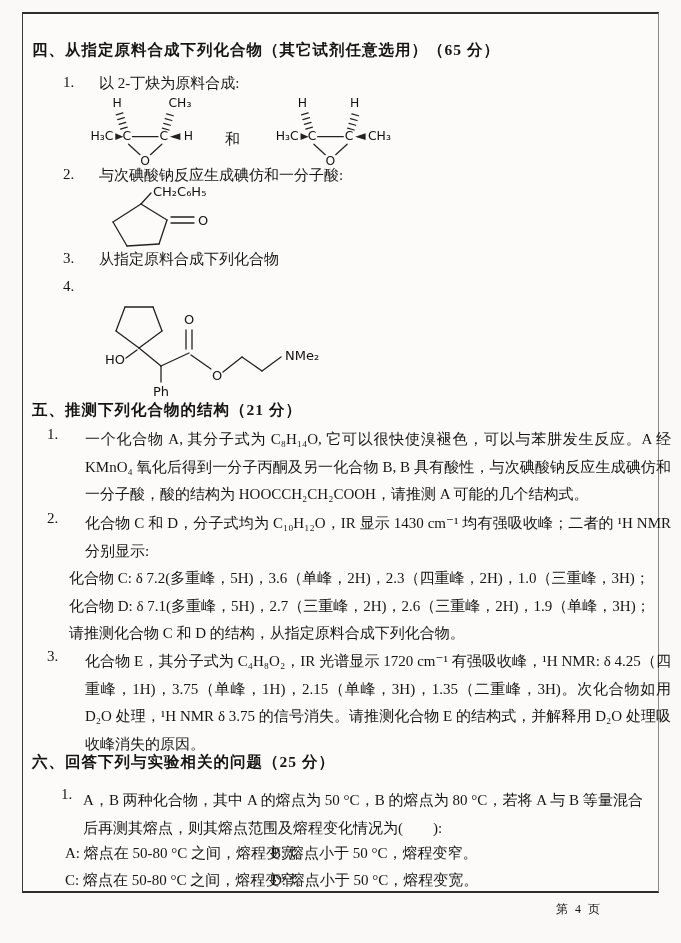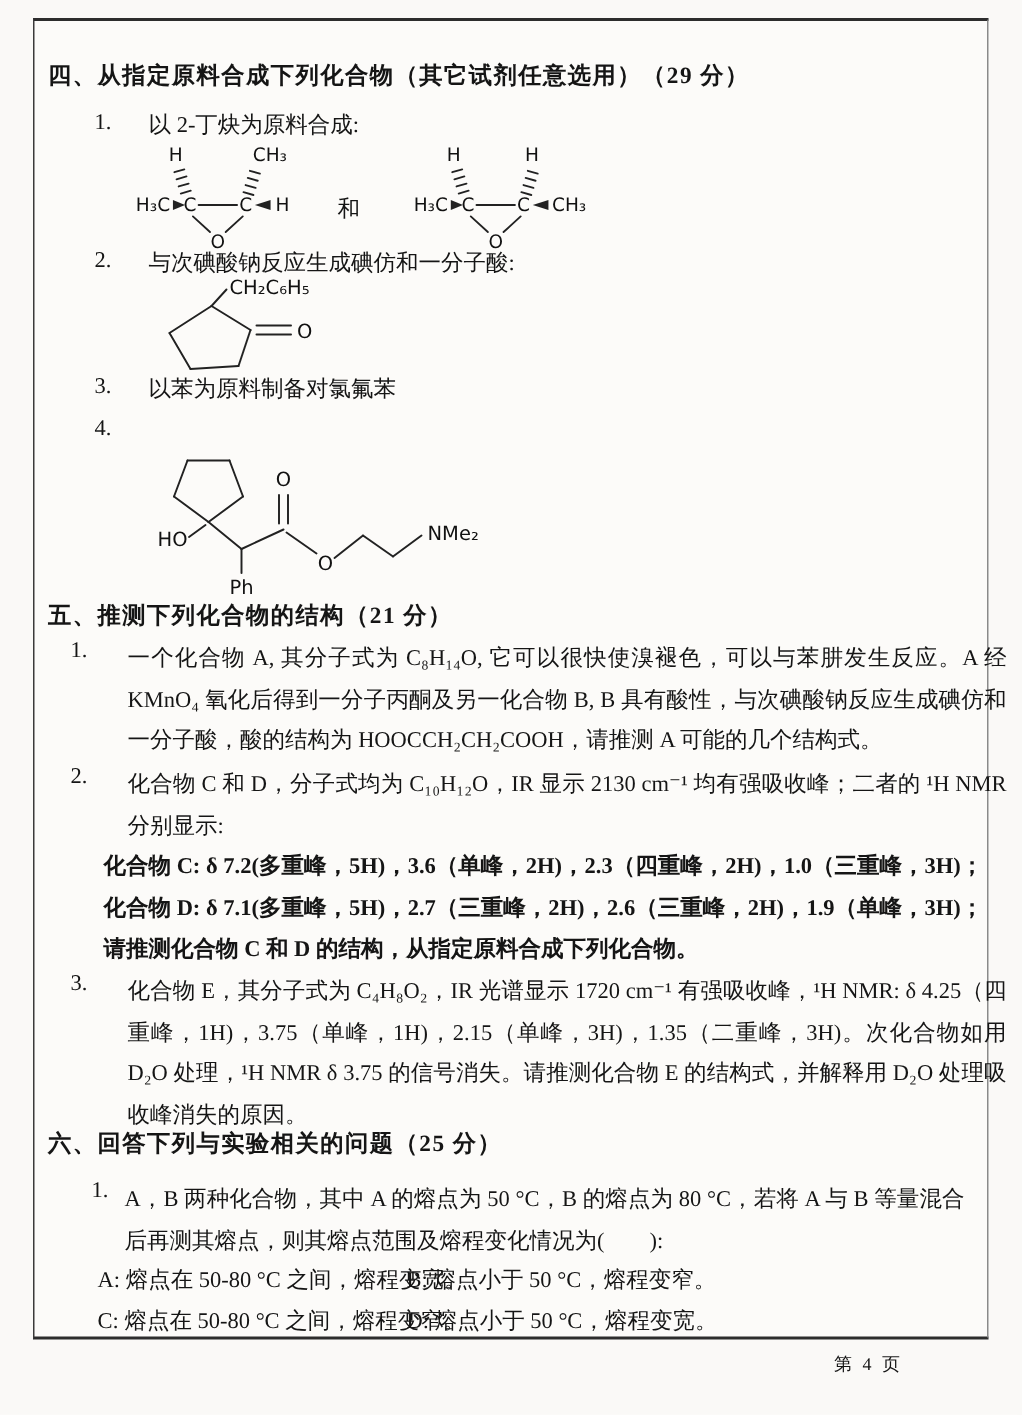--- a/index.html
+++ b/index.html
@@ -22,42 +22,42 @@
   .abs{position:absolute;}
   .sec-heading{
     font-size:15.5px;font-weight:bold;letter-spacing:1px;white-space:nowrap;
   }
   .item-row{display:flex;font-size:15px;white-space:nowrap;}
   .item-num-wide{width:36px;flex:0 0 auto;}
   .qitem{display:flex;font-size:15px;}
   .qnum{width:22px;flex:0 0 auto;}
   .qtext{width:586px;text-align:justify;line-height:27.5px;margin-left:16px;}
   .qtext6{width:560px;text-align:justify;line-height:28px;}
-  .nmr-line{font-size:15px;line-height:27.5px;white-space:nowrap;font-weight:bold;}
+  .nmr-line{font-size:15px;line-height:27.5px;white-space:nowrap;}
   .options-row{display:flex;font-size:15px;white-space:nowrap;}
   .opt-col1{width:206px;flex:0 0 auto;}
   .struct-row{display:flex;align-items:center;gap:22px;}
   .and-label{font-size:15px;margin-top:18px;}
   .footer{
     position:absolute;left:556px;top:901px;font-size:12px;letter-spacing:2px;
   }
   svg{display:block;}
   svg line, svg path{stroke:#222;stroke-width:1.3;fill:none;stroke-linecap:round;}
   svg polygon{fill:#222;stroke:none;}
   svg text{
     fill:#111;font-family:"DejaVu Sans","Liberation Sans",sans-serif;
     font-size:13px;
   }
 </style>
 </head>
 <body>
 
 <div class="page-frame">
 
-  <div class="abs sec-heading" style="left:9px;top:26px;">四、从指定原料合成下列化合物（其它试剂任意选用）（29 分）</div>
+  <div class="abs sec-heading" style="left:9px;top:26px;">四、从指定原料合成下列化合物（其它试剂任意选用）（65 分）</div>
 
   <div class="abs item-row" style="left:40px;top:60px;">
     <span class="item-num-wide">1.</span>
     <span>以 2-丁炔为原料合成:</span>
   </div>
 
   <div class="abs struct-row" style="left:54px;top:78px;">
     <svg width="126" height="76" viewBox="0 0 132 80">
       <line x1="58" y1="47" x2="85" y2="47"></line>
       <line x1="54" y1="55" x2="66" y2="66"></line>
@@ -120,21 +120,21 @@
     <line x1="14" y1="38" x2="42" y2="20"></line>
     <line x1="42" y1="20" x2="52" y2="9"></line>
     <line x1="72" y1="33" x2="95" y2="33"></line>
     <line x1="72" y1="39" x2="95" y2="39"></line>
     <text x="54" y="12" text-anchor="start">CH₂C₆H₅</text>
     <text x="99" y="41" text-anchor="start">O</text>
   </svg>
 
   <div class="abs item-row" style="left:40px;top:236px;">
     <span class="item-num-wide">3.</span>
-    <span>以苯为原料制备对氯氟苯</span>
+    <span>从指定原料合成下列化合物</span>
   </div>
 
   <div class="abs item-row" style="left:40px;top:264px;">
     <span class="item-num-wide">4.</span>
   </div>
 
   <svg class="abs" style="left:64px;top:288px;" width="270" height="100" viewBox="0 0 270 100">
     <line x1="52" y1="46" x2="29" y2="29"></line>
     <line x1="29" y1="29" x2="38" y2="5"></line>
     <line x1="38" y1="5" x2="66" y2="5"></line>
@@ -160,21 +160,21 @@
   <div class="abs sec-heading" style="left:9px;top:386px;font-family:Liberation Serif, serif;">五、推测下列化合物的结构（21 分）</div>
 
   <div class="abs qitem" style="left:24px;top:412px;">
     <span class="qnum">1.</span>
     <span class="qtext">一个化合物 A, 其分子式为 C₈H₁₄O, 它可以很快使溴褪色，可以与苯肼发生反应。A 经 KMnO₄ 氧化后得到一分子丙酮及另一化合物 B, B 具有酸性，与次碘酸钠反应生成碘仿和一分子酸，酸的结构为 HOOCCH₂CH₂COOH，请推测 A 可能的几个结构式。</span>
   </div>
 
   <div class="abs qitem" style="left:24px;top:496px;">
     <span class="qnum">2.</span>
     <div style="width:586px;">
-      <div class="qtext" style="width:586px;">化合物 C 和 D，分子式均为 C₁₀H₁₂O，IR 显示 2130 cm⁻¹ 均有强吸收峰；二者的 ¹H NMR 分别显示:</div>
+      <div class="qtext" style="width:586px;">化合物 C 和 D，分子式均为 C₁₀H₁₂O，IR 显示 1430 cm⁻¹ 均有强吸收峰；二者的 ¹H NMR 分别显示:</div>
       <div class="nmr-line">化合物 C: δ 7.2(多重峰，5H)，3.6（单峰，2H)，2.3（四重峰，2H)，1.0（三重峰，3H)；</div>
       <div class="nmr-line">化合物 D: δ 7.1(多重峰，5H)，2.7（三重峰，2H)，2.6（三重峰，2H)，1.9（单峰，3H)；</div>
       <div class="nmr-line">请推测化合物 C 和 D 的结构，从指定原料合成下列化合物。</div>
     </div>
   </div>
 
   <div class="abs qitem" style="left:24px;top:634px;">
     <span class="qnum">3.</span>
     <span class="qtext">化合物 E，其分子式为 C₄H₈O₂，IR 光谱显示 1720 cm⁻¹ 有强吸收峰，¹H NMR: δ 4.25（四重峰，1H)，3.75（单峰，1H)，2.15（单峰，3H)，1.35（二重峰，3H)。次化合物如用 D₂O 处理，¹H NMR δ 3.75 的信号消失。请推测化合物 E 的结构式，并解释用 D₂O 处理吸收峰消失的原因。</span>
   </div>

